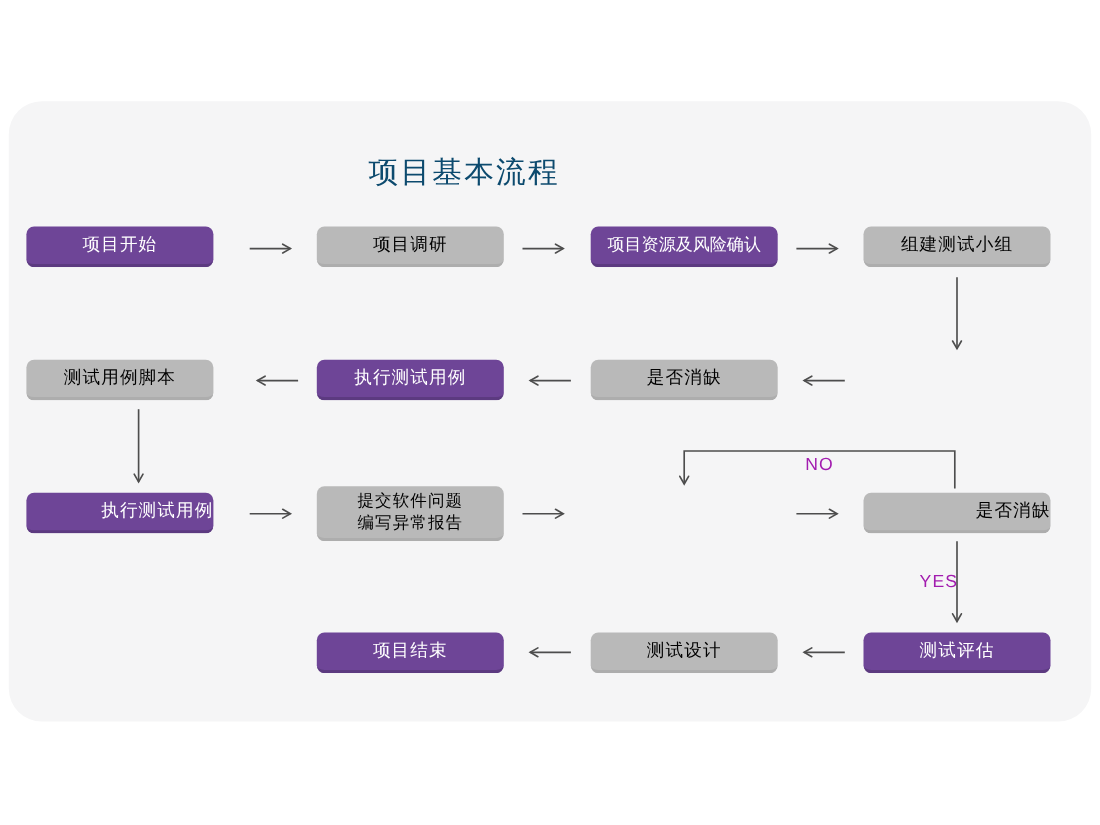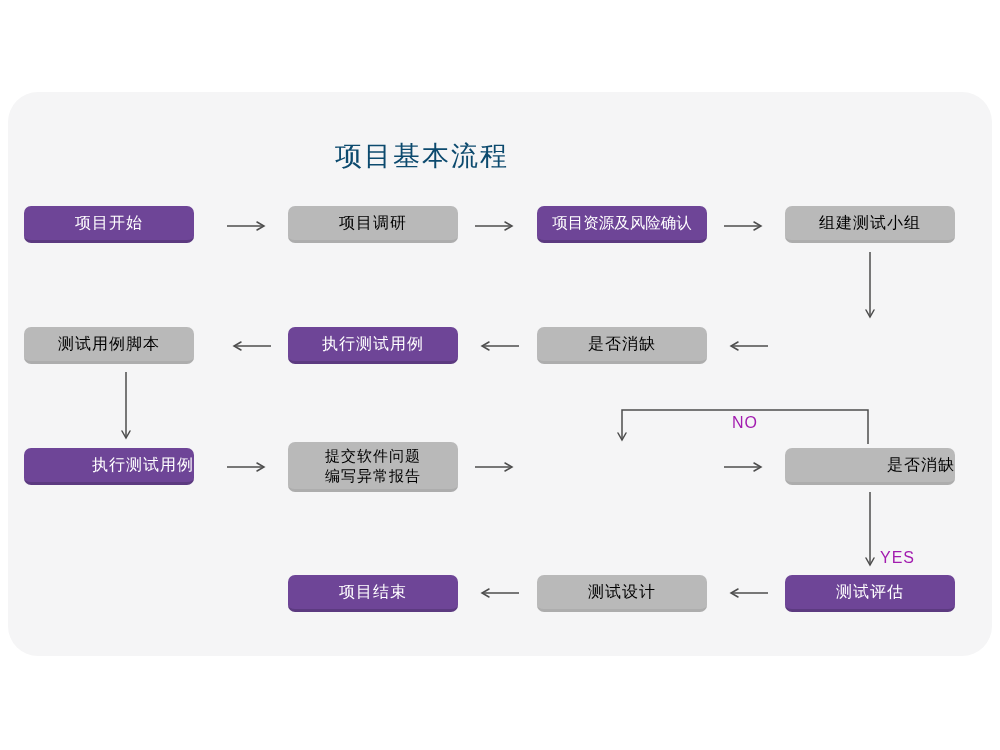--- a/index.html
+++ b/index.html
@@ -12,21 +12,21 @@
   .node.gray{background:#b9b9b9;border-bottom:3px solid #adadad;color:#000000;}
   .node.tall{height:50px;font-size:15px;}
   .node.wide-text{letter-spacing:0;font-size:15.5px;}
   
   .c1{left:24px;}  .c2{left:288px;} .c3{left:537px;} .c4{left:785px;}
   .r1{top:206px;}  .r2{top:327px;}  .r3{top:448px;align-items:flex-end;}  .r4{top:575px;}
   .r3t{top:442px;}
   .edges{position:absolute;left:0;top:0;width:1000px;height:750px;pointer-events:none;}
   .edge-label{position:absolute;color:#a21caf;font-size:16px;letter-spacing:1px;}
   .lbl-no{left:722px;top:414px;width:46px;text-align:center;}
-  .lbl-yes{left:880px;top:521px;margin-top:28px;}
+  .lbl-yes{left:836px;top:521px;}
 </style>
 </head>
 <body>
 
 <div class="stage">
   <div class="card"></div>
 
   <div class="title">项目基本流程</div>
 
   <svg class="edges" width="1000" height="750" viewBox="0 0 1000 750">

